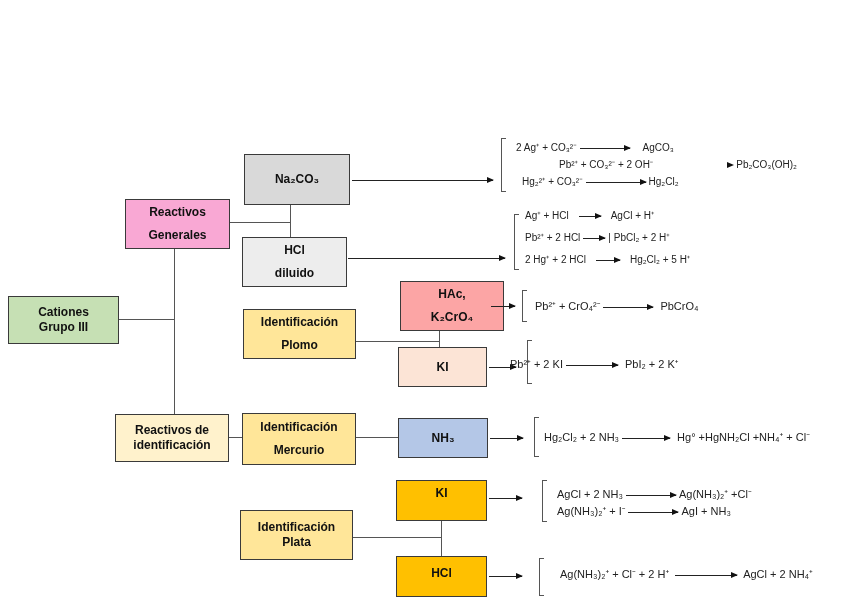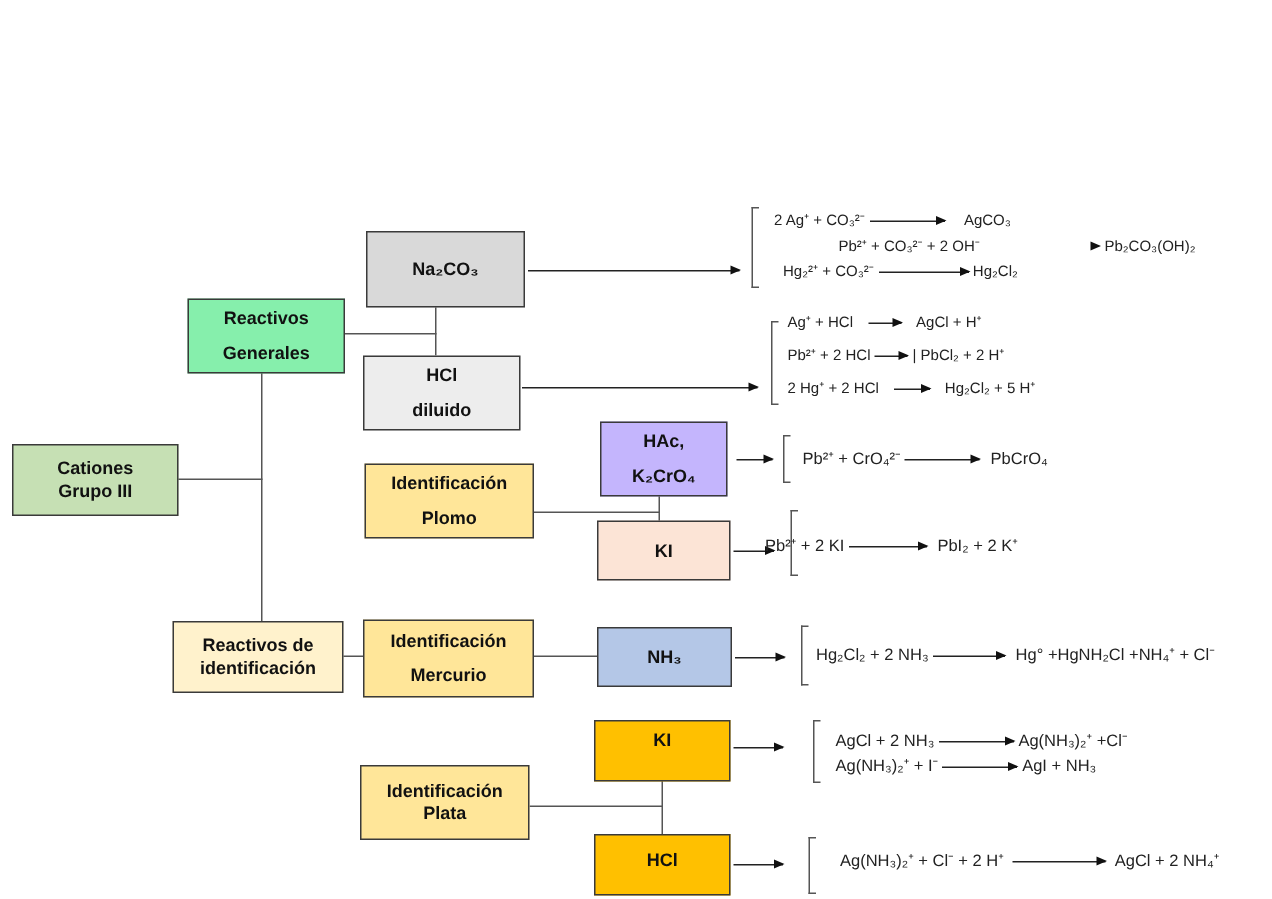--- a/index.html
+++ b/index.html
@@ -36,21 +36,21 @@
 <div class="line v" style="left:439px; top:330px; height:18px;"></div>
 <div class="line h" style="left:356px; top:437px; width:44px;"></div>
 <div class="line h" style="left:353px; top:537px; width:89px;"></div>
 <div class="line v" style="left:441px; top:520px; height:36px;"></div>
 
 <div class="box" style="left:8px; top:296px; width:111px; height:48px; background:#c6e0b4;">
   <span class="ln">Cationes</span>
   <span class="ln">Grupo III</span>
 </div>
 
-<div class="box spaced" style="left:125px; top:199px; width:105px; height:50px; background:#86efac;">
+<div class="box spaced" style="left:125px; top:199px; width:105px; height:50px; background:#f9a8d4;">
   <span class="ln">Reactivos</span>
   <span class="ln">Generales</span>
 </div>
 
 <div class="box" style="left:115px; top:414px; width:114px; height:48px; background:#fff2cc;">
   <span class="ln">Reactivos de</span>
   <span class="ln">identificación</span>
 </div>
 
 <div class="box" style="left:244px; top:154px; width:106px; height:51px; background:#d9d9d9;">
@@ -60,21 +60,21 @@
 <div class="box spaced" style="left:242px; top:237px; width:105px; height:50px; background:#ededed;">
   <span class="ln">HCl</span>
   <span class="ln">diluido</span>
 </div>
 
 <div class="box spaced" style="left:243px; top:309px; width:113px; height:50px; background:#ffe699;">
   <span class="ln">Identificación</span>
   <span class="ln">Plomo</span>
 </div>
 
-<div class="box spaced" style="left:400px; top:281px; width:85px; height:50px; background:#c4b5fd;">
+<div class="box spaced" style="left:400px; top:281px; width:104px; height:50px; background:#fca5a5;">
   <span class="ln">HAc,</span>
   <span class="ln">K₂CrO₄</span>
 </div>
 
 <div class="box" style="left:398px; top:347px; width:89px; height:40px; background:#fce4d6;">
   <span class="ln">KI</span>
 </div>
 
 <div class="box spaced" style="left:242px; top:413px; width:114px; height:52px; background:#ffe699;">
   <span class="ln">Identificación</span>

